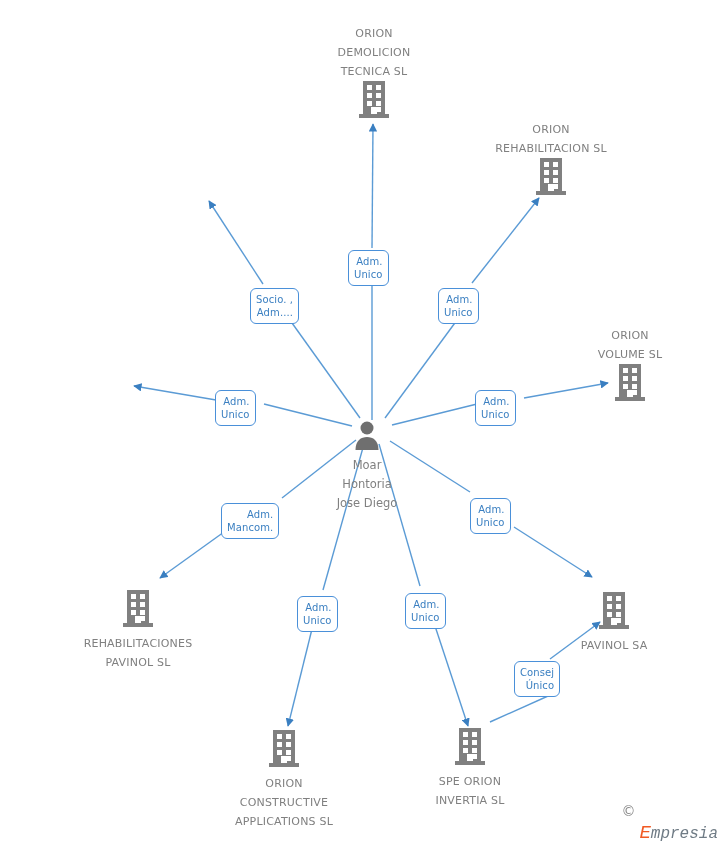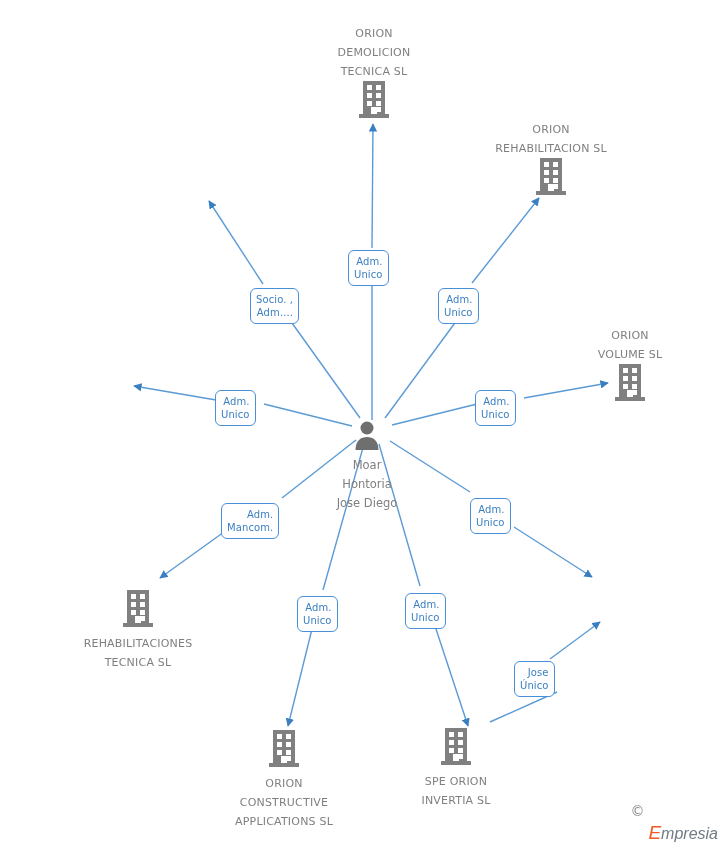--- a/index.html
+++ b/index.html
@@ -89,21 +89,21 @@
     color: #7a7a7a;
     display: flex;
     align-items: center;
     gap: 4px;
   }
   #watermark .wm-c {
     font-size: 14px;
     color: #8a8a8a;
   }
   #watermark .wm-name {
-    font-family: Liberation Sans, sans-serif;
+    font-family: Liberation Mono, monospace;
     font-style: italic;
     font-size: 16px;
     color: #6f7b85;
     margin-top: 44px;
   }
   #watermark .wm-name .wm-e {
     color: #f15a24;
     font-size: 19px;
   }
 </style>
@@ -221,23 +221,40 @@
         <rect x="9" y="14" width="5" height="5" fill="#ffffff"></rect>
         <rect x="18" y="14" width="5" height="5" fill="#ffffff"></rect>
         <rect x="9" y="22" width="5" height="5" fill="#ffffff"></rect>
         <rect x="18" y="22" width="5" height="5" fill="#ffffff"></rect>
         <rect x="13" y="28" width="6" height="7" fill="#ffffff"></rect>
         <rect x="18" y="28" width="5" height="5" fill="#ffffff"></rect>
         <rect x="1" y="35" width="30" height="4" fill="#808080"></rect>
       </svg>
     </span>
     <span class="caption">REHABILITACIONES
-TECNICA SL</span>
-  </div>
-
+PAVINOL SL</span>
+  </div>
+
+  <div class="node cap-bottom" style="left:614px; top:590px;">
+    <span class="glyph">
+      <svg width="32" height="40" viewBox="0 0 32 40">
+        <rect x="5" y="2" width="22" height="33" fill="#808080"></rect>
+        <rect x="9" y="6" width="5" height="5" fill="#ffffff"></rect>
+        <rect x="18" y="6" width="5" height="5" fill="#ffffff"></rect>
+        <rect x="9" y="14" width="5" height="5" fill="#ffffff"></rect>
+        <rect x="18" y="14" width="5" height="5" fill="#ffffff"></rect>
+        <rect x="9" y="22" width="5" height="5" fill="#ffffff"></rect>
+        <rect x="18" y="22" width="5" height="5" fill="#ffffff"></rect>
+        <rect x="13" y="28" width="6" height="7" fill="#ffffff"></rect>
+        <rect x="18" y="28" width="5" height="5" fill="#ffffff"></rect>
+        <rect x="1" y="35" width="30" height="4" fill="#808080"></rect>
+      </svg>
+    </span>
+    <span class="caption">PAVINOL SA</span>
+  </div>
 
   <div class="node cap-bottom" style="left:284px; top:728px;">
     <span class="glyph">
       <svg width="32" height="40" viewBox="0 0 32 40">
         <rect x="5" y="2" width="22" height="33" fill="#808080"></rect>
         <rect x="9" y="6" width="5" height="5" fill="#ffffff"></rect>
         <rect x="18" y="6" width="5" height="5" fill="#ffffff"></rect>
         <rect x="9" y="14" width="5" height="5" fill="#ffffff"></rect>
         <rect x="18" y="14" width="5" height="5" fill="#ffffff"></rect>
         <rect x="9" y="22" width="5" height="5" fill="#ffffff"></rect>
@@ -245,21 +262,21 @@
         <rect x="13" y="28" width="6" height="7" fill="#ffffff"></rect>
         <rect x="18" y="28" width="5" height="5" fill="#ffffff"></rect>
         <rect x="1" y="35" width="30" height="4" fill="#808080"></rect>
       </svg>
     </span>
     <span class="caption">ORION
 CONSTRUCTIVE
 APPLICATIONS SL</span>
   </div>
 
-  <div class="node cap-bottom" style="left:456px; top:726px;">
+  <div class="node cap-bottom" style="left:470px; top:726px;">
     <span class="glyph">
       <svg width="32" height="40" viewBox="0 0 32 40">
         <rect x="5" y="2" width="22" height="33" fill="#808080"></rect>
         <rect x="9" y="6" width="5" height="5" fill="#ffffff"></rect>
         <rect x="18" y="6" width="5" height="5" fill="#ffffff"></rect>
         <rect x="9" y="14" width="5" height="5" fill="#ffffff"></rect>
         <rect x="18" y="14" width="5" height="5" fill="#ffffff"></rect>
         <rect x="9" y="22" width="5" height="5" fill="#ffffff"></rect>
         <rect x="18" y="22" width="5" height="5" fill="#ffffff"></rect>
         <rect x="13" y="28" width="6" height="7" fill="#ffffff"></rect>
@@ -294,21 +311,21 @@
   <div class="elabel" style="left:215px; top:390px;">Adm.
 Unico</div>
   <div class="elabel" style="left:221px; top:503px;">Adm.
 Mancom.</div>
   <div class="elabel" style="left:470px; top:498px;">Adm.
 Unico</div>
   <div class="elabel" style="left:297px; top:596px;">Adm.
 Unico</div>
   <div class="elabel" style="left:405px; top:593px;">Adm.
 Unico</div>
-  <div class="elabel" style="left:514px; top:661px;">Jose
+  <div class="elabel" style="left:514px; top:661px;">Consej
 Único</div>
 
   <div id="watermark">
     <span class="wm-c">©</span>
     <span class="wm-name"><span class="wm-e">E</span><span>mpresia</span></span>
   </div>
 
 </div>
 
 </body></html>

